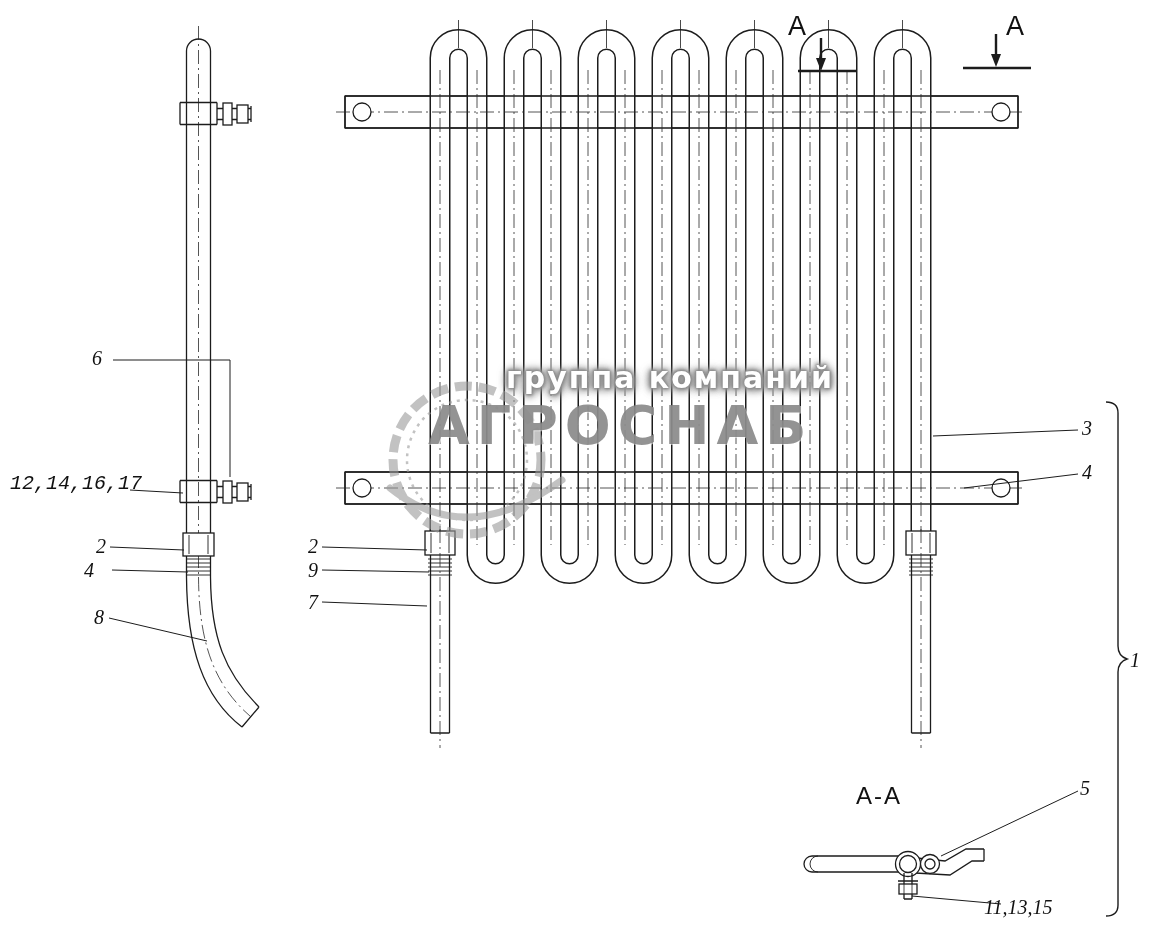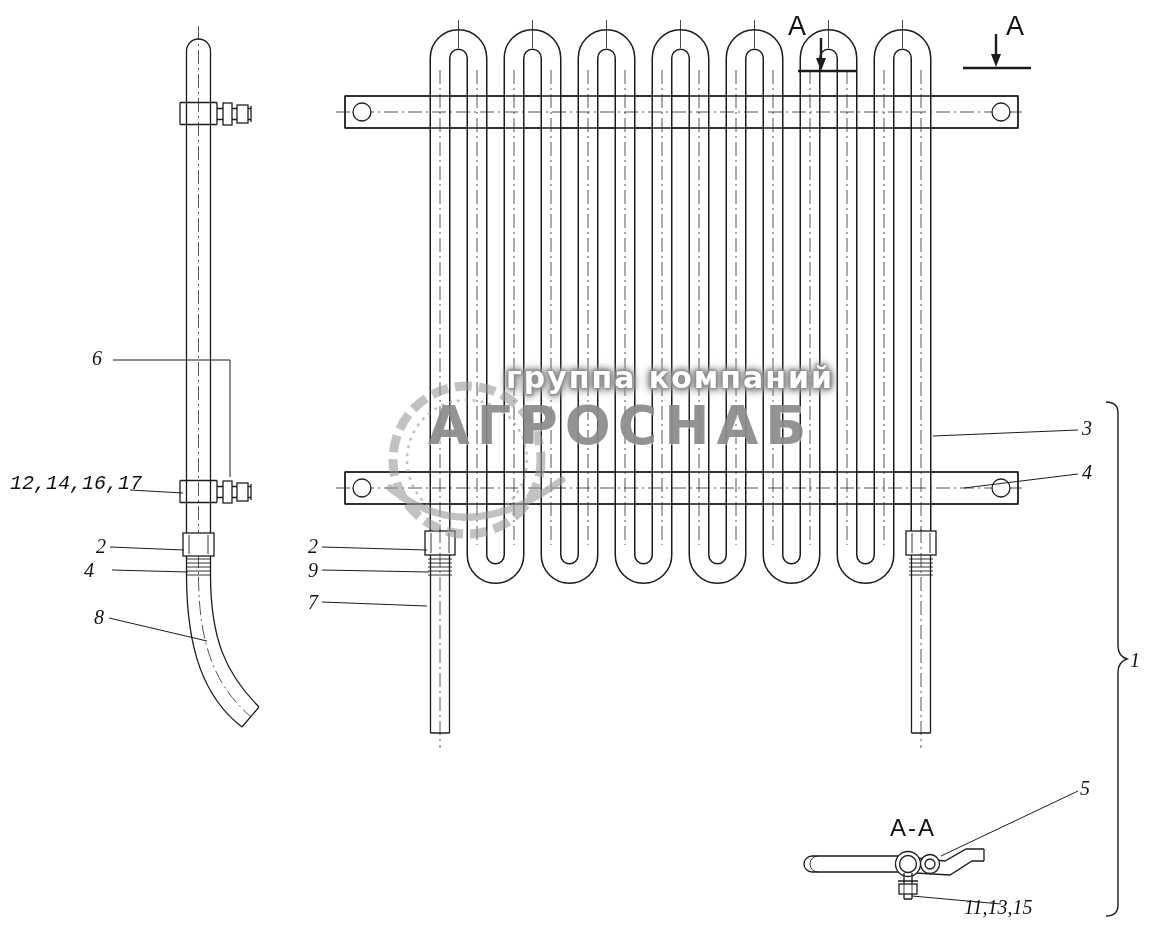--- a/index.html
+++ b/index.html
@@ -178,19 +178,19 @@
   <div class="callout" style="left:96px;top:536px;">2</div>
   <div class="callout" style="left:84px;top:560px;">4</div>
   <div class="callout" style="left:94px;top:607px;">8</div>
   <div class="callout" style="left:308px;top:536px;">2</div>
   <div class="callout" style="left:308px;top:560px;">9</div>
   <div class="callout" style="left:308px;top:592px;">7</div>
   <div class="callout" style="left:1082px;top:418px;">3</div>
   <div class="callout" style="left:1082px;top:462px;">4</div>
   <div class="callout" style="left:1130px;top:650px;">1</div>
   <div class="callout" style="left:1080px;top:778px;">5</div>
-  <div class="callout" style="left:964px;top:897px;">11,13,15</div>
+  <div class="callout" style="left:984px;top:897px;">11,13,15</div>
 
   <div class="cutletter" style="left:788px;top:13px;">А</div>
   <div class="cutletter" style="left:1006px;top:13px;">А</div>
-  <div class="viewtitle" style="left:856px;top:816px;margin-left:34px;">А-А</div>
+  <div class="viewtitle" style="left:856px;top:784px;">А-А</div>
 
 </div>
 
 </body></html>

